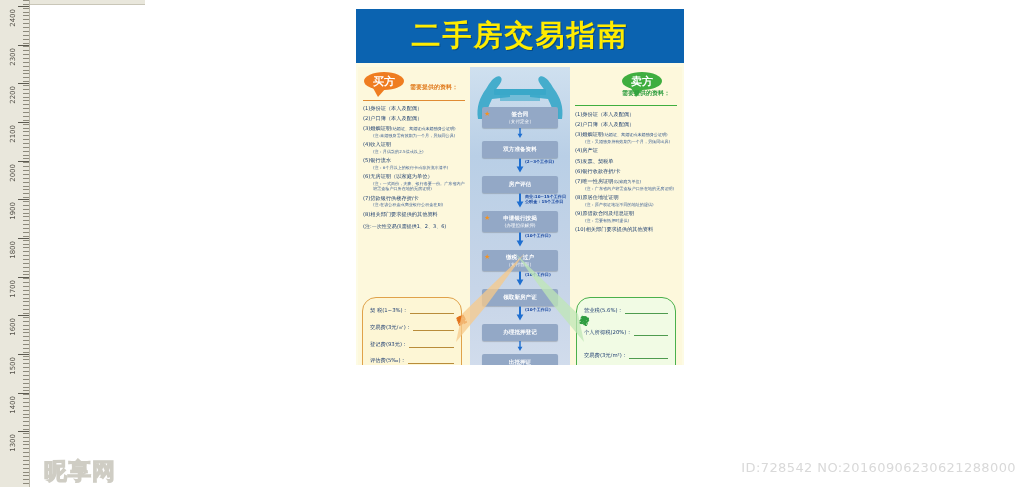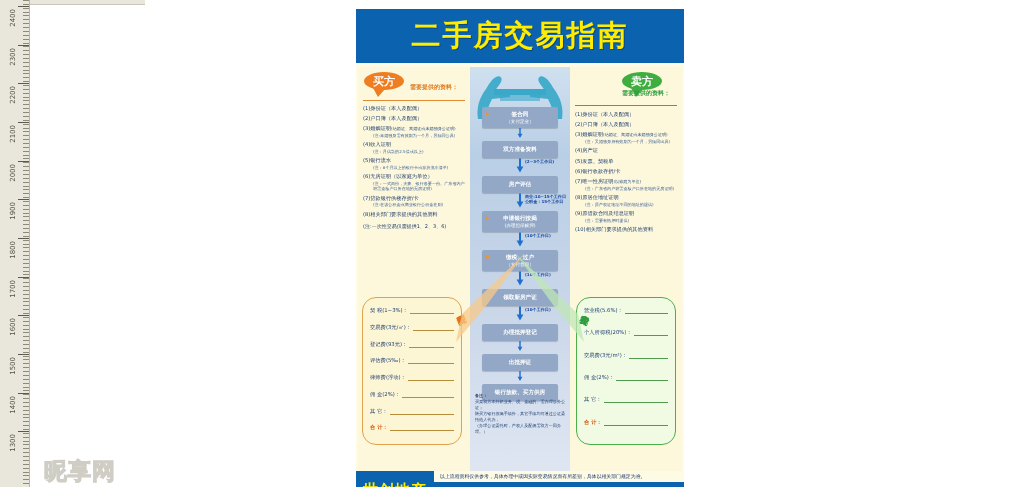--- a/index.html
+++ b/index.html
@@ -28,21 +28,21 @@
     writing-mode: vertical-rl; transform: rotate(180deg);
     letter-spacing: 0px; white-space: nowrap;
   }
   .ruler-top-strip {
     position: absolute; left: 30px; top: 0; width: 115px; height: 5px;
     background: #e9e7dc; border-bottom: 1px solid #c9c6b8;
   }
 
   
   .poster {
-    position: absolute; left: 356px; top: 9px; width: 328px; height: 478px;
+    position: absolute; left: 356px; top: 9px; width: 328px; height: 356px;
     background: #fdfbe4;
     overflow: hidden;
   }
   .title-bar {
     position: absolute; left: 0; top: 0; width: 328px; height: 54px;
     background: #0b63b0;
     display: flex; align-items: center; justify-content: center;
   }
   .title-bar .title {
     color: #ffec00; font-size: 29px; font-weight: bold;
@@ -629,13 +629,14 @@
       <div class="notch"></div>
     </div>
     <div class="bottom-note">以上流程资料仅供参考，具体办理中或因实际交易情况而有所差别，具体以相关部门规定为准。</div>
     <div class="brand">世创地产</div>
   </div>
 
   <div class="wm">
     <div class="wm-cn">昵享网</div>
   </div>
 
+  <div class="idtag">ID:728542 NO:20160906230621288000</div>
 </div>
 
 </body></html>

